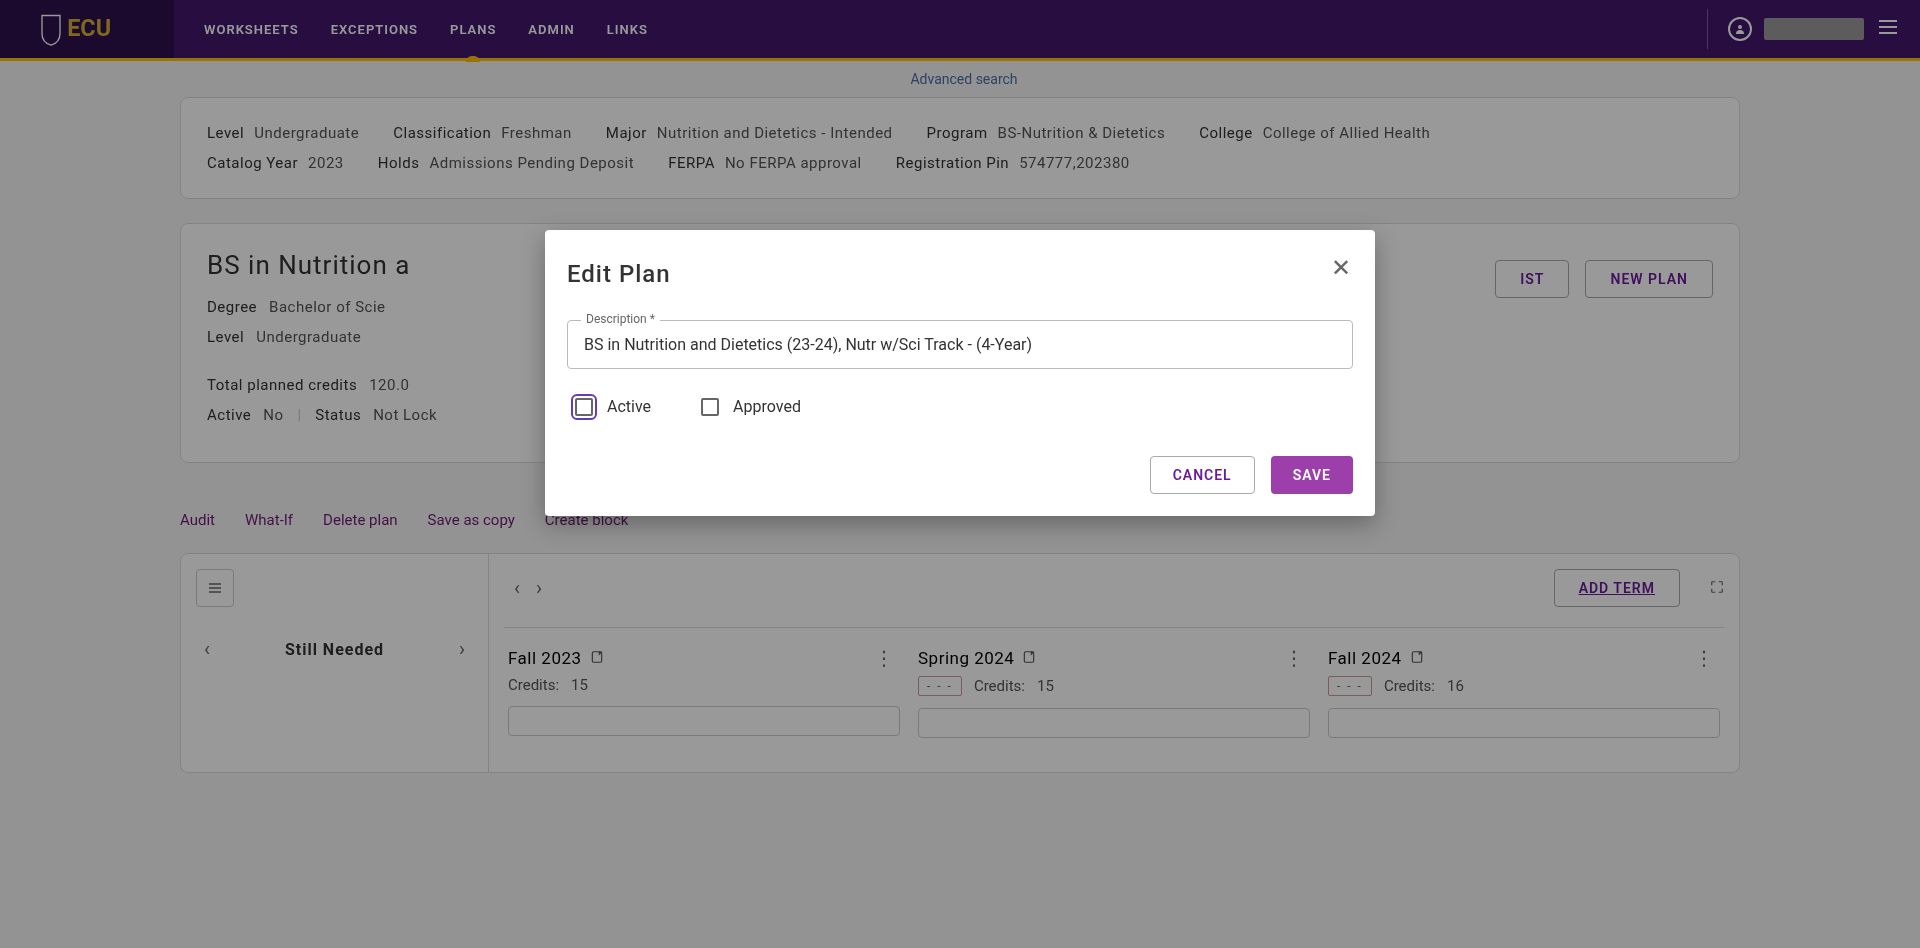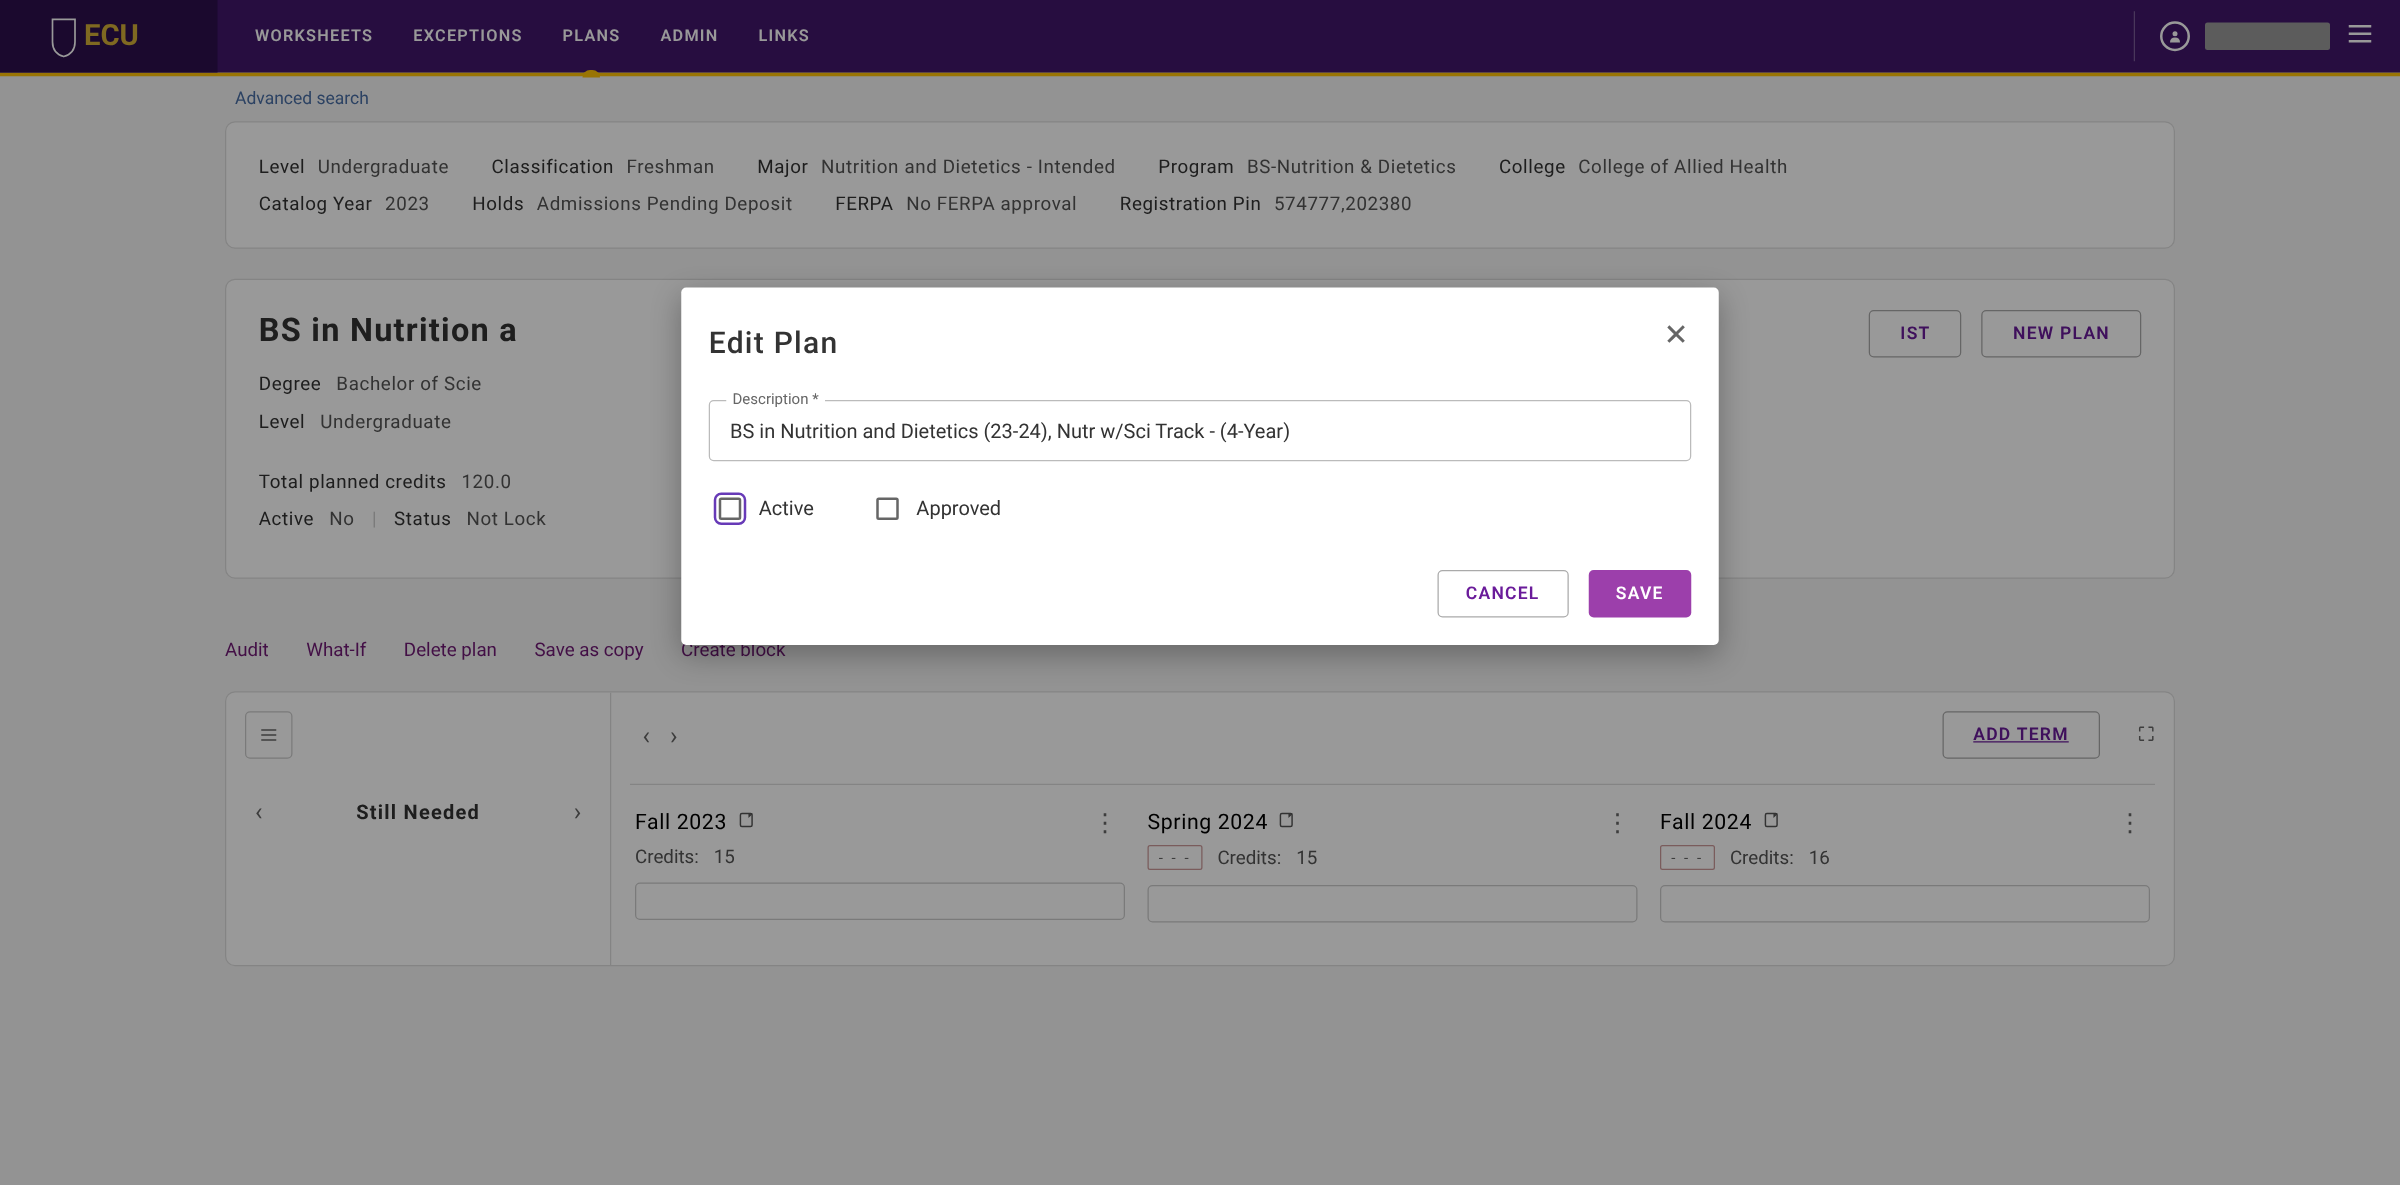--- a/index.html
+++ b/index.html
@@ -102,20 +102,21 @@
       background: #ffc107;
     }
     .content-wrap {
       padding: 0 180px;
     }
     .adv-search {
       color: #4a6fa5;
       font-size: 14px;
       padding: 10px 0;
       margin-left: 8px;
+      text-align: center;
     }
     .info-card {
       background: #fff;
       border: 1px solid #ddd;
       border-radius: 8px;
       padding: 26px;
       margin-bottom: 24px;
     }
     .info-row {
       display: flex;
@@ -130,29 +131,29 @@
     .plan-card {
       background: #fff;
       border: 1px solid #ddd;
       border-radius: 8px;
       padding: 26px;
       margin-bottom: 18px;
       position: relative;
     }
     .plan-title {
       font-size: 26px;
-      font-weight: 700;
+      font-weight: 400;
       letter-spacing: 1px;
       color: #333;
       margin-bottom: 18px;
     }
     .plan-detail-row { display: flex; gap: 12px; margin-bottom: 12px; font-size: 15px; }
     .plan-btns {
       position: absolute;
-      top: 24px;
+      top: 36px;
       right: 26px;
       display: flex;
       gap: 16px;
     }
     .btn-outline {
       border: 1px solid #aaa;
       background: transparent;
       padding: 10px 24px;
       font-size: 14px;
       font-weight: 600;

